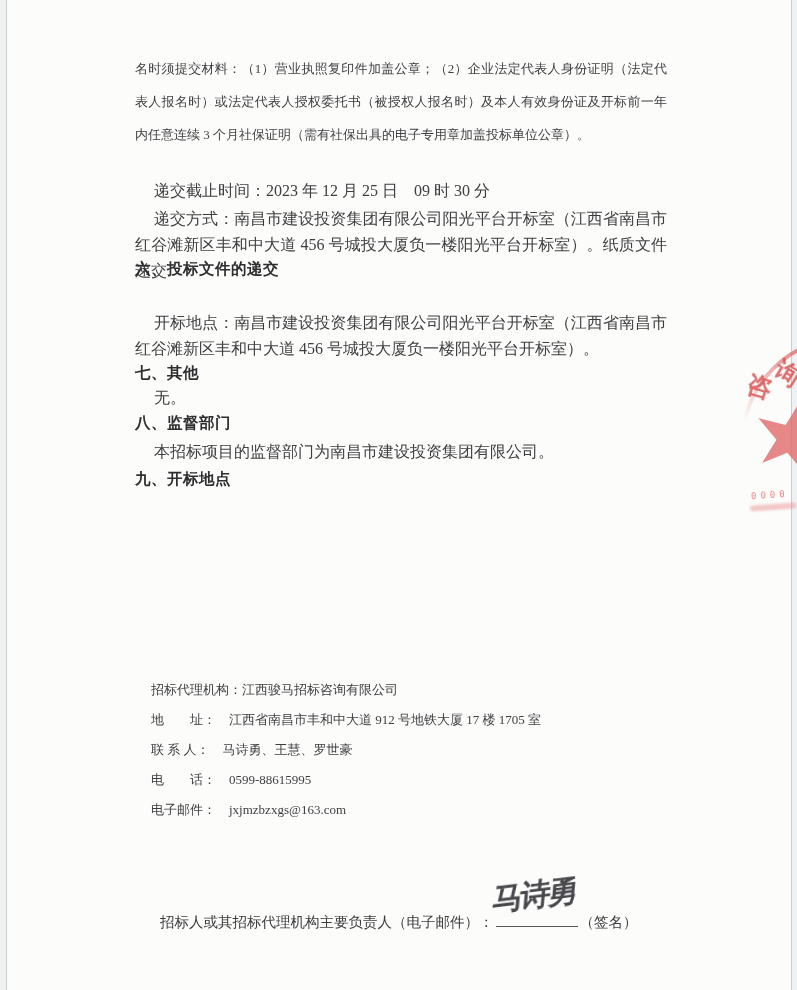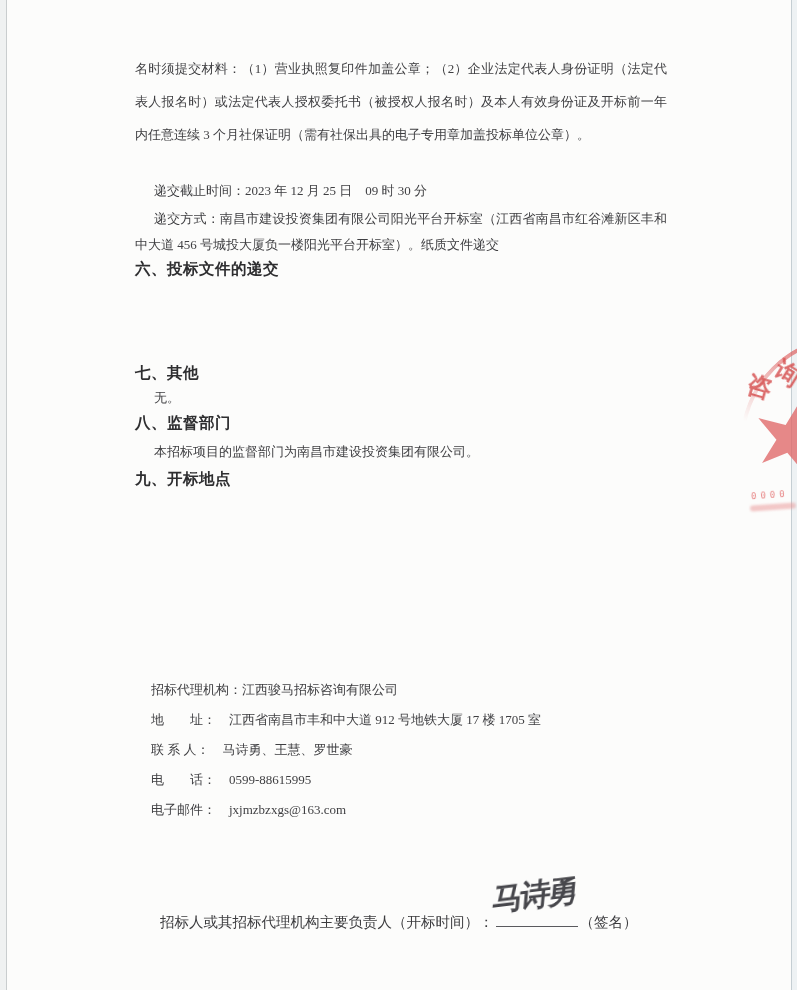--- a/index.html
+++ b/index.html
@@ -10,21 +10,21 @@
   }
   .gutter-left{position:absolute;left:0;top:0;width:6px;height:990px;
     background:#eff1f1;border-right:1px solid #c9cdce;}
   .gutter-right{position:absolute;left:791px;top:0;width:6px;height:990px;
     background:#eef2f4;border-left:1px solid #c5ced3;}
   .content{position:absolute;left:135px;top:0;width:532px;height:780px;}
   .content p,.content h2,.content .rows,.content .sig{position:absolute;left:0;margin:0;width:532px;}
   .intro{top:52px;line-height:33px;font-size:13px;text-align:justify;color:#3e3e41;}
   .hd{font-family:"Liberation Sans","DejaVu Sans",sans-serif;font-size:15.5px;
     font-weight:700;color:#2e2e30;letter-spacing:.5px;line-height:22px;}
-  .para{font-size:13px;color:#3e3e41;text-indent:19px;}
+  .para{font-size:16px;color:#3e3e41;text-indent:19px;}
   .para.one{line-height:20px;white-space:nowrap;}
   .para.multi{line-height:26px;text-align:justify;}
   .rows .row{height:30px;line-height:20px;font-size:13px;padding-left:16px;
     color:#3e3e41;white-space:nowrap;}
   .sig{font-size:14.5px;line-height:24px;padding-left:25px;color:#3b3b3e;white-space:nowrap;}
   .sig-area{display:inline-block;position:relative;width:82px;height:18px;
     border-bottom:1.5px solid #5a5a5e;vertical-align:baseline;margin:0 2px;}
   .sig-name{position:absolute;left:-4px;top:-24px;font-size:31px;font-weight:700;
     color:#47474c;transform:rotate(-7deg) skewX(-12deg);letter-spacing:-3px;
     font-family:"Liberation Serif",serif;filter:blur(.3px);white-space:nowrap;}
@@ -57,40 +57,41 @@
   <div class="gutter-left"></div>
   <div class="gutter-right"></div>
 
   <div class="content">
     <p class="intro">名时须提交材料：（1）营业执照复印件加盖公章；（2）企业法定代表人身份证明（法定代表人报名时）或法定代表人授权委托书（被授权人报名时）及本人有效身份证及开标前一年内任意连续 3 个月社保证明（需有社保出具的电子专用章加盖投标单位公章）。</p>
 
     <p class="para one" style="top:181px">递交截止时间：2023 年 12 月 25 日　09 时 30 分</p>
     <p class="para multi" style="top:206px">递交方式：南昌市建设投资集团有限公司阳光平台开标室（江西省南昌市红谷滩新区丰和中大道 456 号城投大厦负一楼阳光平台开标室）。纸质文件递交</p>
 
     <h2 class="hd" style="top:258px">六、投标文件的递交</h2>
+    <p class="para multi" style="top:310px">开标地点：南昌市建设投资集团有限公司阳光平台开标室（江西省南昌市红谷滩新区丰和中大道 456 号城投大厦负一楼阳光平台开标室）。</p>
 
     <h2 class="hd" style="top:362px">七、其他</h2>
     <p class="para one" style="top:388px">无。</p>
 
     <h2 class="hd" style="top:412px">八、监督部门</h2>
     <p class="para one" style="top:442px">本招标项目的监督部门为南昌市建设投资集团有限公司。</p>
 
     <h2 class="hd" style="top:468px">九、开标地点</h2>
 
 
     <div class="rows" style="top:680px">
       <div class="row">招标代理机构：江西骏马招标咨询有限公司</div>
       <div class="row">地　　址：　江西省南昌市丰和中大道 912 号地铁大厦 17 楼 1705 室</div>
       <div class="row">联 系 人：　马诗勇、王慧、罗世豪</div>
       <div class="row">电　　话：　0599-88615995</div>
       <div class="row">电子邮件：　jxjmzbzxgs@163.com</div>
     </div>
 
     <div class="sig" style="top:908px">
-      <span>招标人或其招标代理机构主要负责人（开标时间）：</span><span class="sig-area"><span class="sig-name">马诗勇</span></span><span>（签名）</span>
+      <span>招标人或其招标代理机构主要负责人（电子邮件）：</span><span class="sig-area"><span class="sig-name">马诗勇</span></span><span>（签名）</span>
     </div>
   </div>
 
   <div class="seal">
     <div class="seal-ring"></div>
     <div class="seal-star"></div>
     <span class="seal-char sc1">咨</span>
     <span class="seal-char sc2">询</span>
     <span class="seal-digits">0000</span>
     <div class="seal-smear"></div>

